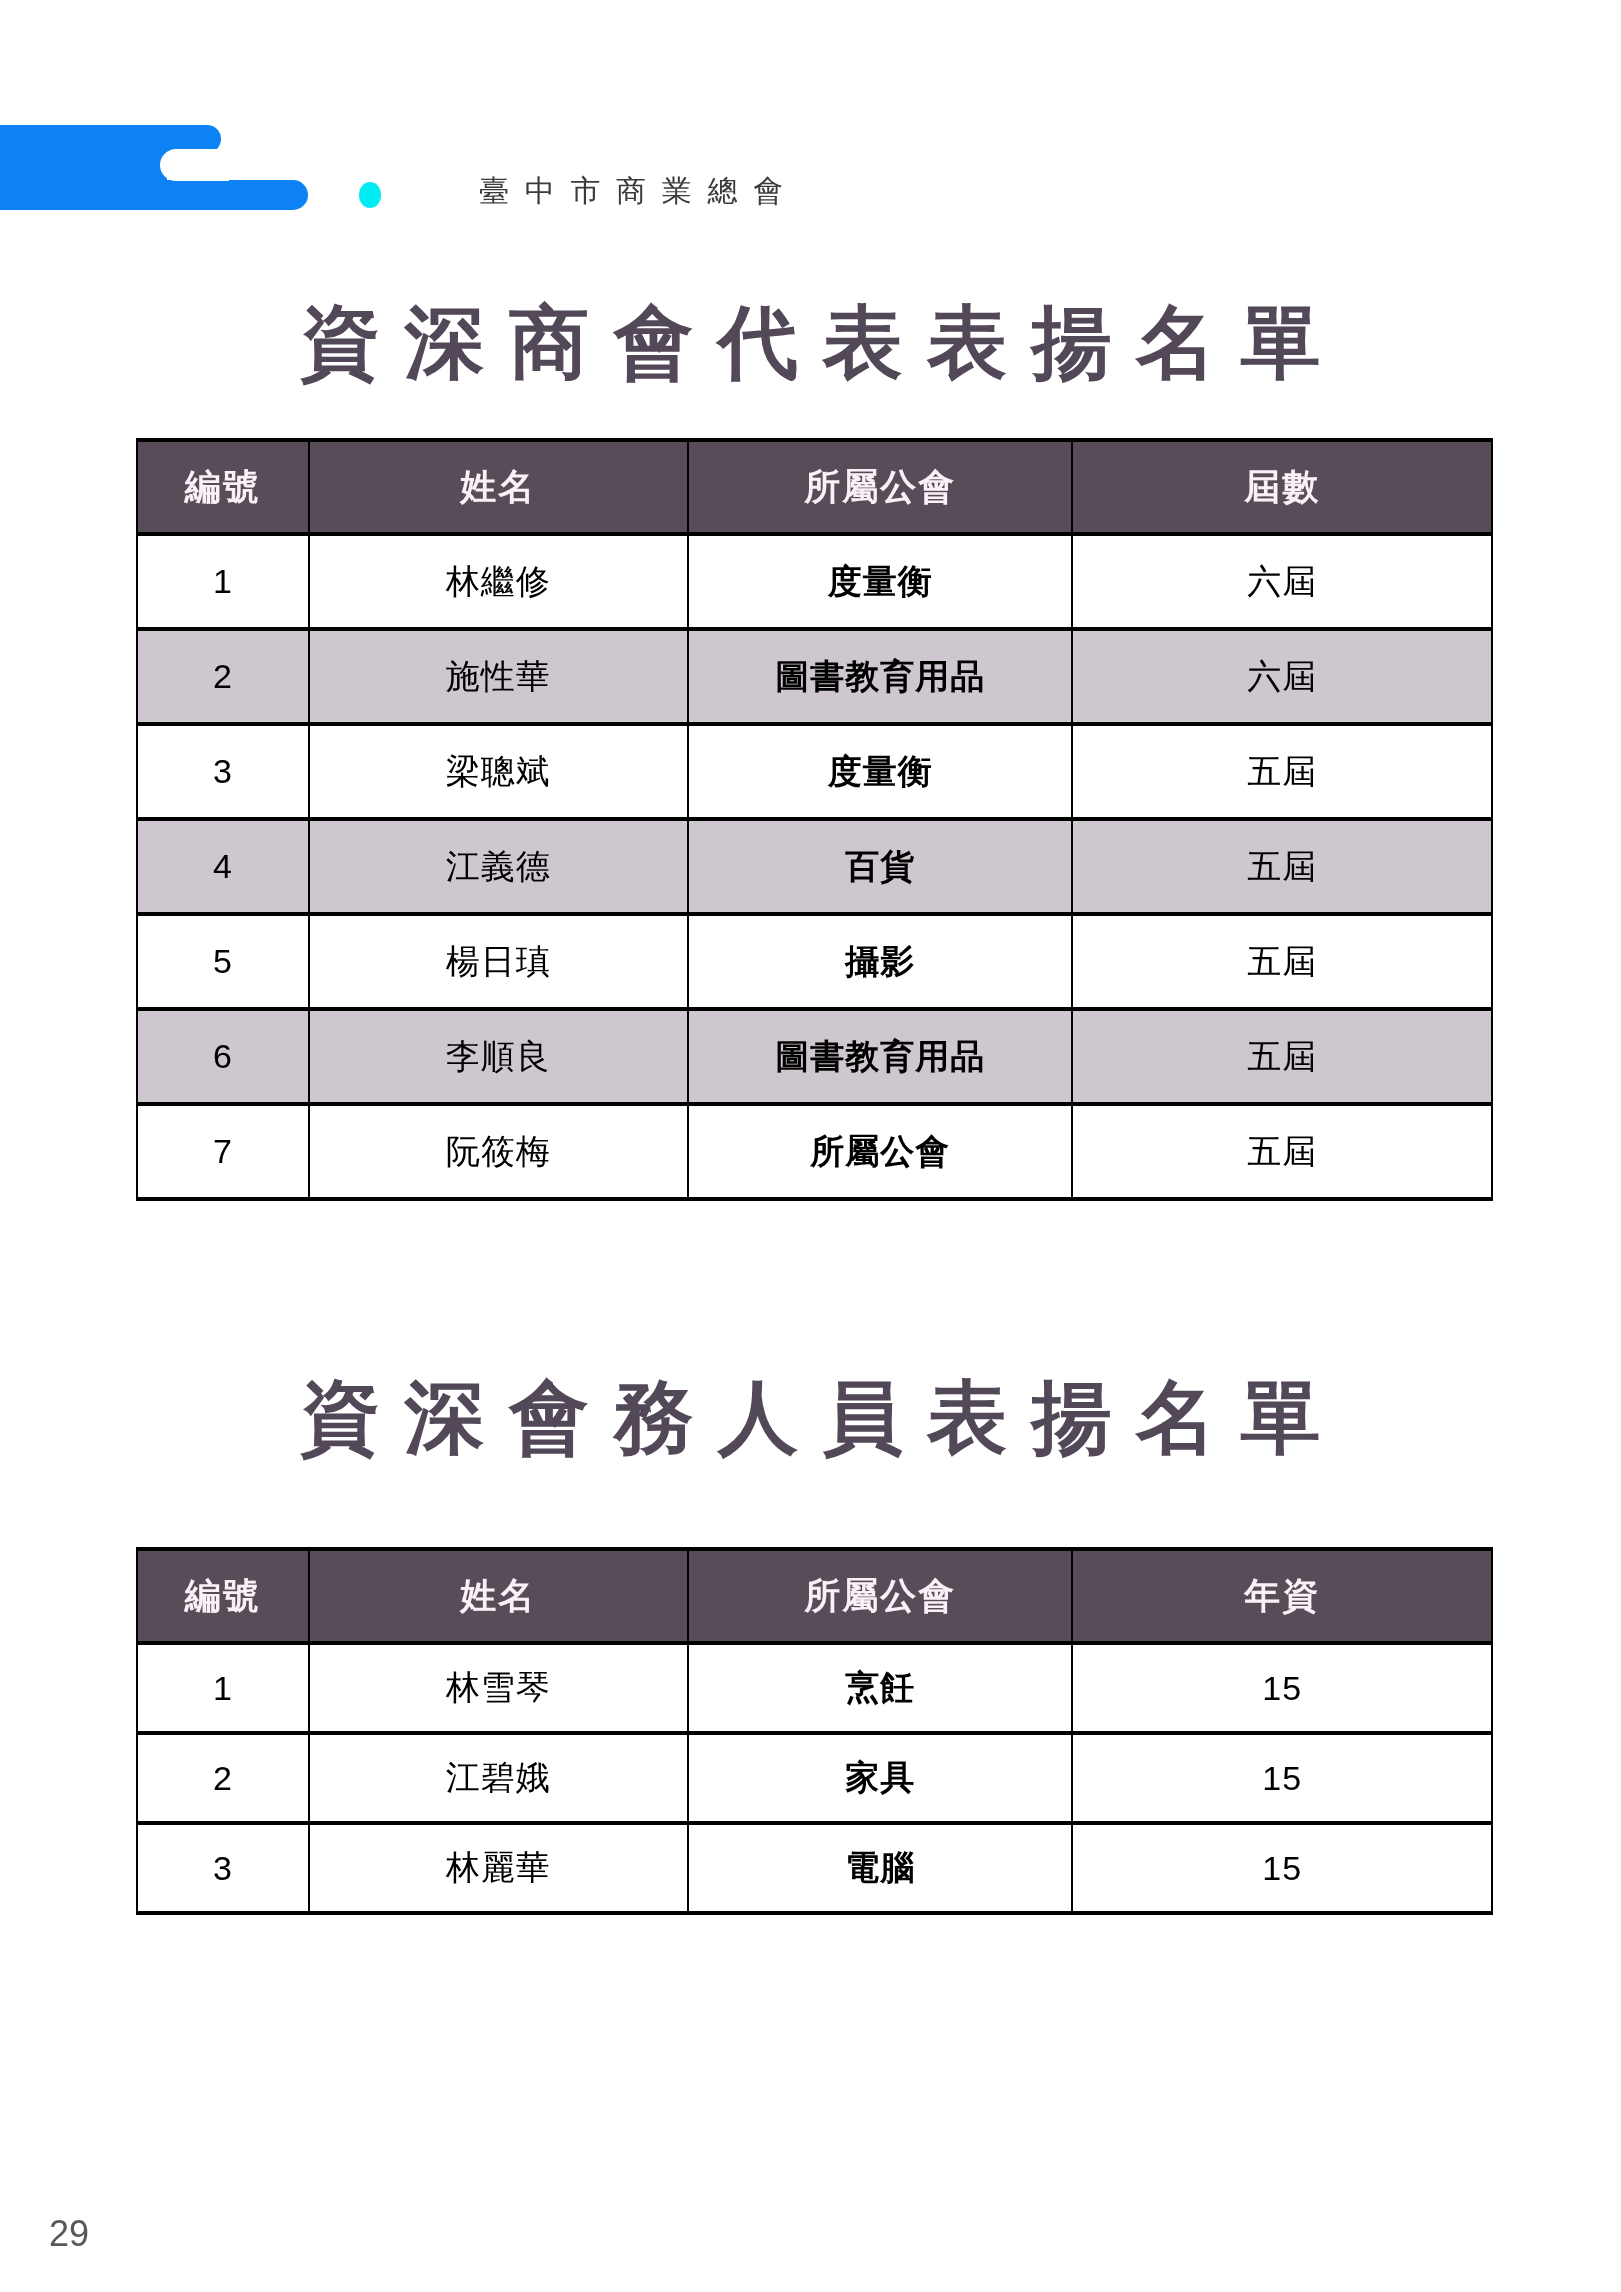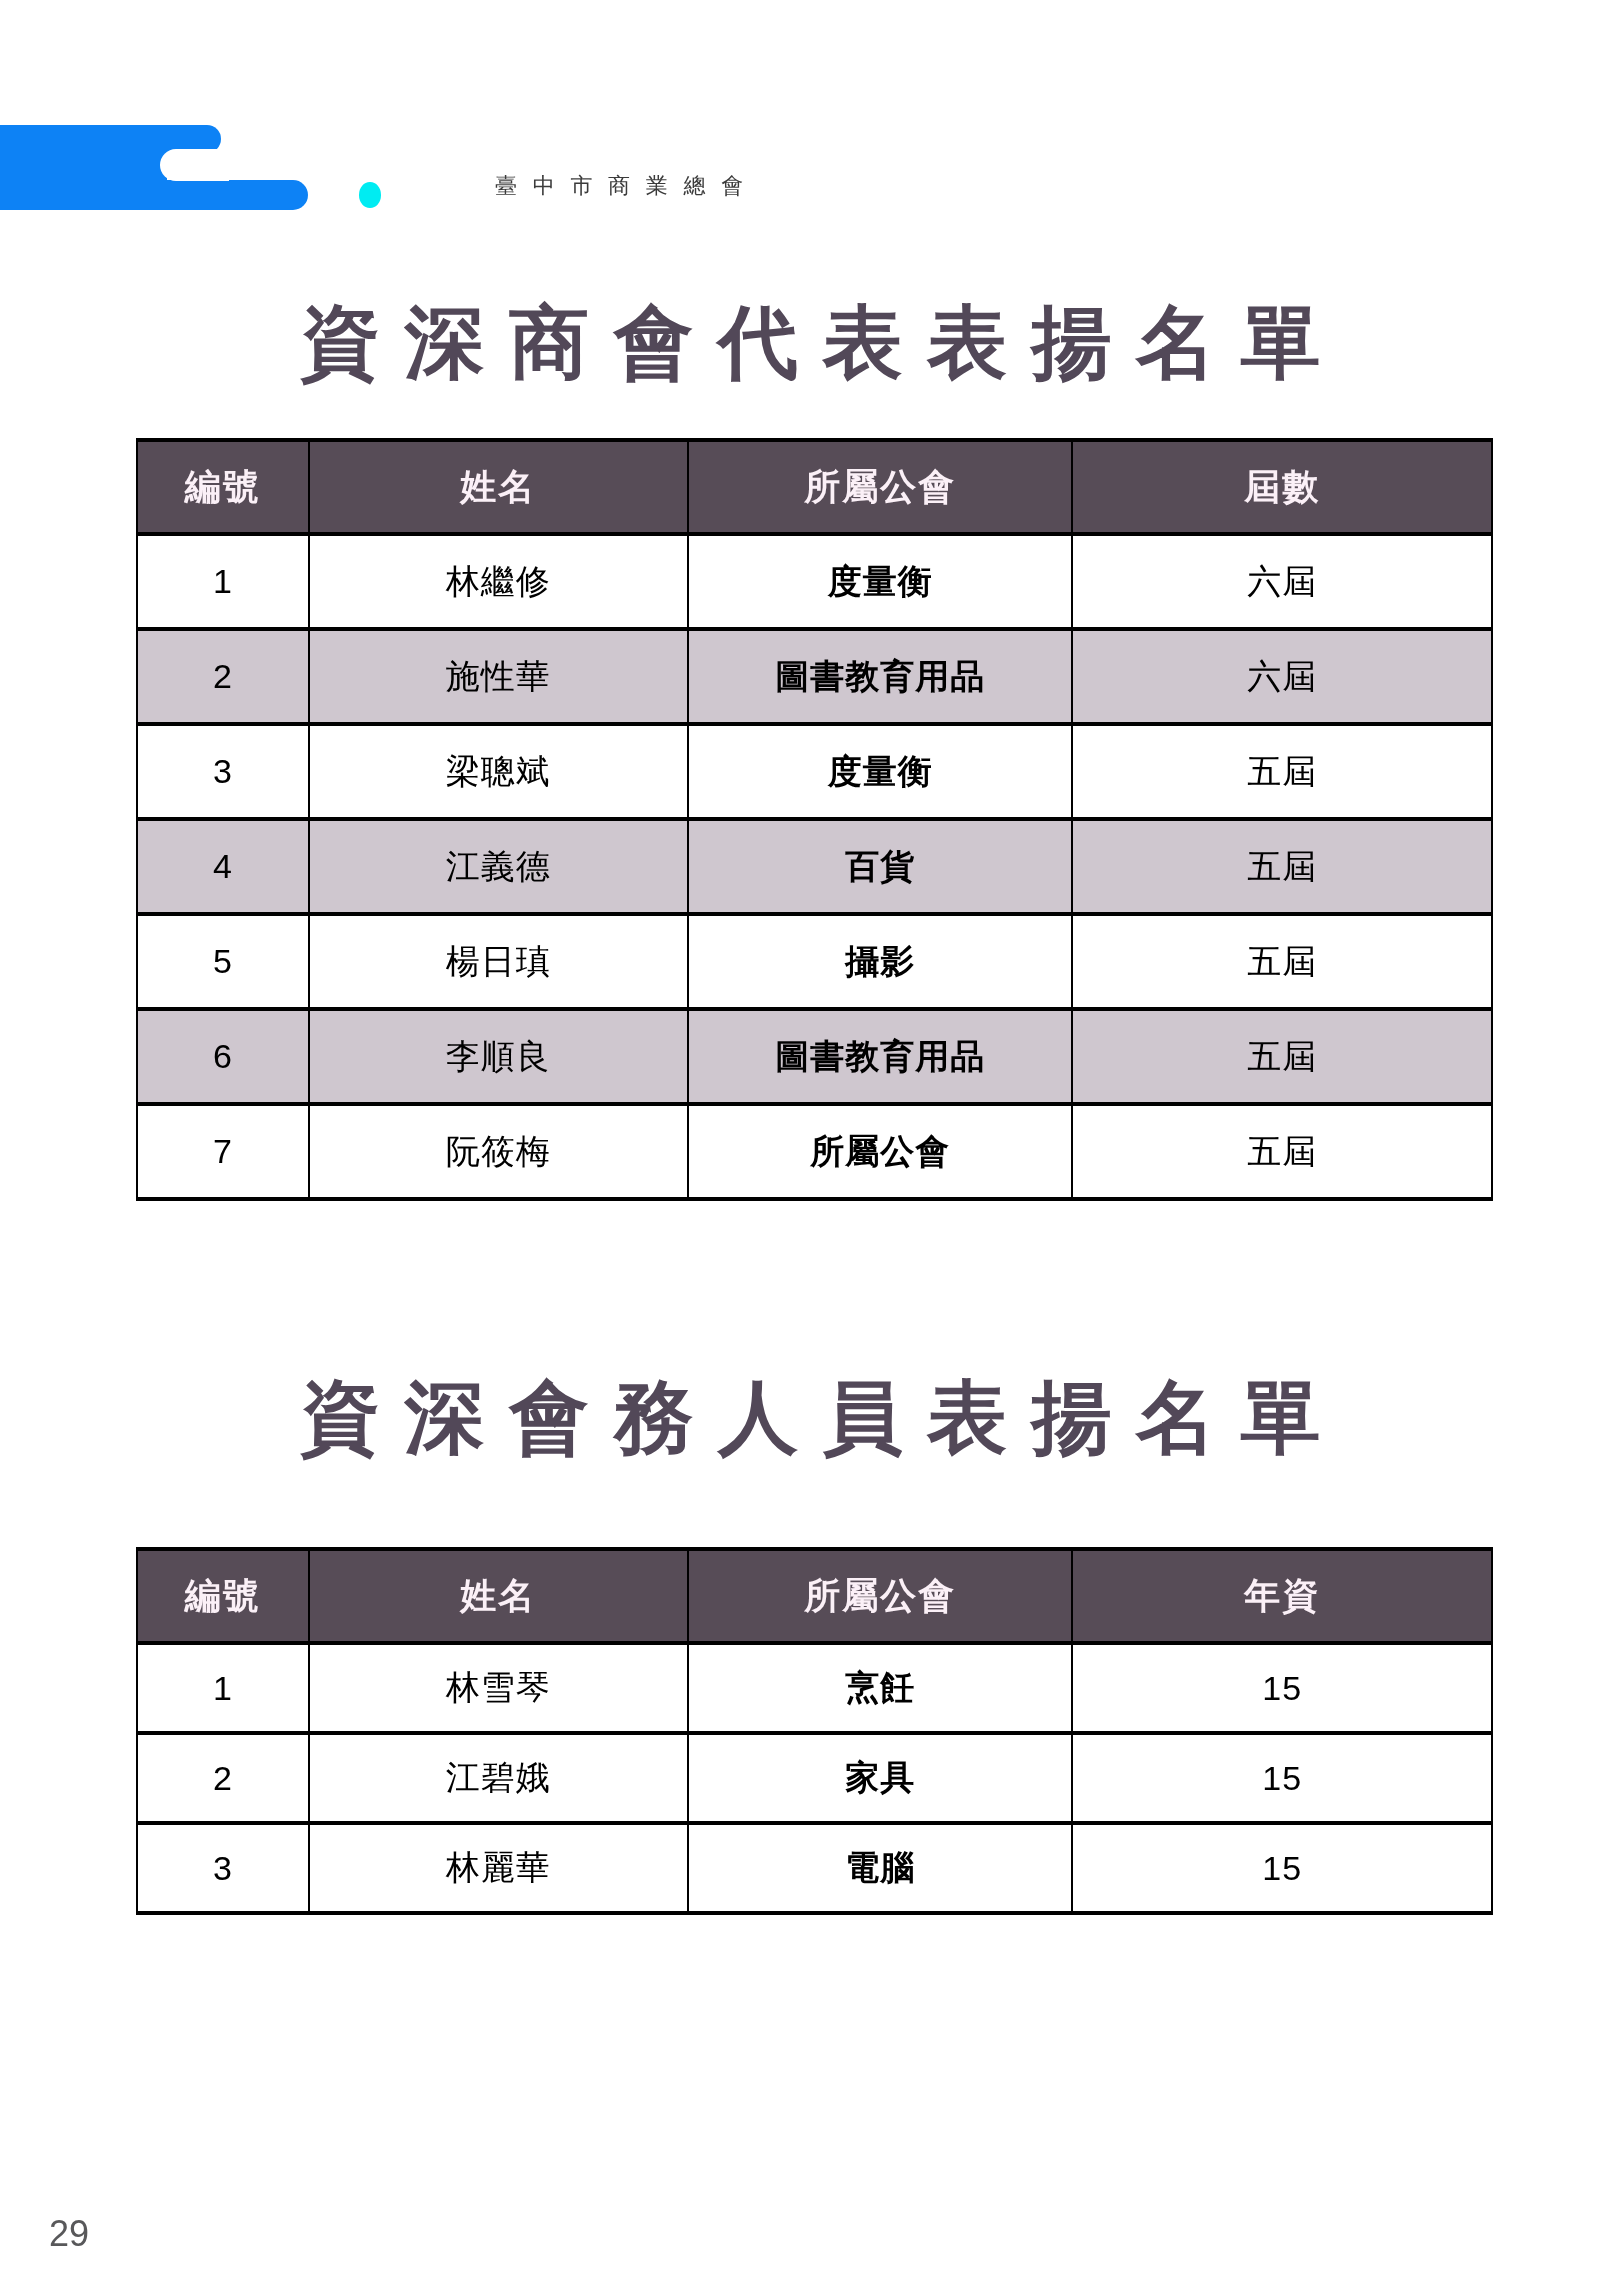--- a/index.html
+++ b/index.html
@@ -17,22 +17,22 @@
   .logo-bar-bottom { position: absolute; left: 0; top: 57px; width: 308px; height: 30px; background: var(--blue); border-radius: 0 15.7px 15.7px 0; }
   .logo-connector  { position: absolute; left: 0; top: 2px;  width: 167px; height: 85px; background: var(--blue); }
   .logo-notch      { position: absolute; left: 160px; top: 25.5px; width: 69px; height: 32px; background: #ffffff; border-radius: 16.7px 0 0 16.7px; }
   .logo-dot        { position: absolute; left: 359px; top: 59px; width: 21.6px; height: 25.5px; border-radius: 50%; background: var(--cyan); }
   .logo-title-en {
     position: absolute; left: 242px; top: 4.9px;
     font-size: 30px; letter-spacing: 0.5px; font-weight: 400;
     color: var(--en-blue); white-space: nowrap;
   }
   .logo-title-zh {
-    position: absolute; left: 495px; top: 48px;
-    font-size: 22px; letter-spacing: 15.7px; color: #3b3b3b; white-space: nowrap; font-family: Liberation Serif, serif;
+    position: absolute; left: 479px; top: 48px;
+    font-size: 30px; letter-spacing: 15.7px; color: #3b3b3b; white-space: nowrap; font-family: Liberation Serif, serif;
   }
 
   
   .section-title {
     position: absolute; left: 12px; width: 1621px;
     text-align: center;
     font-family: "Liberation Serif", serif;
     font-weight: bold;
     font-size: 80px; letter-spacing: 24.5px;
     color: #524858;

